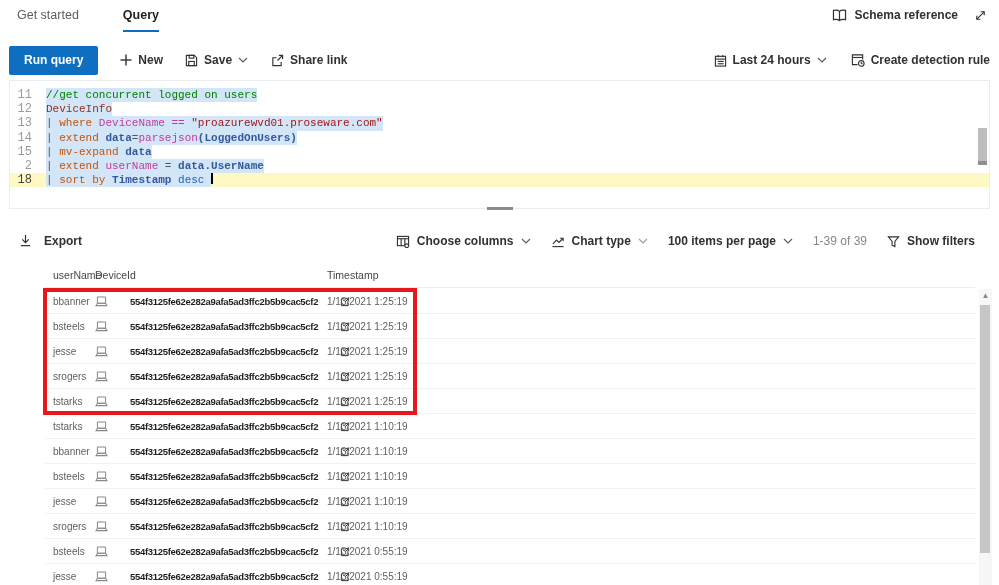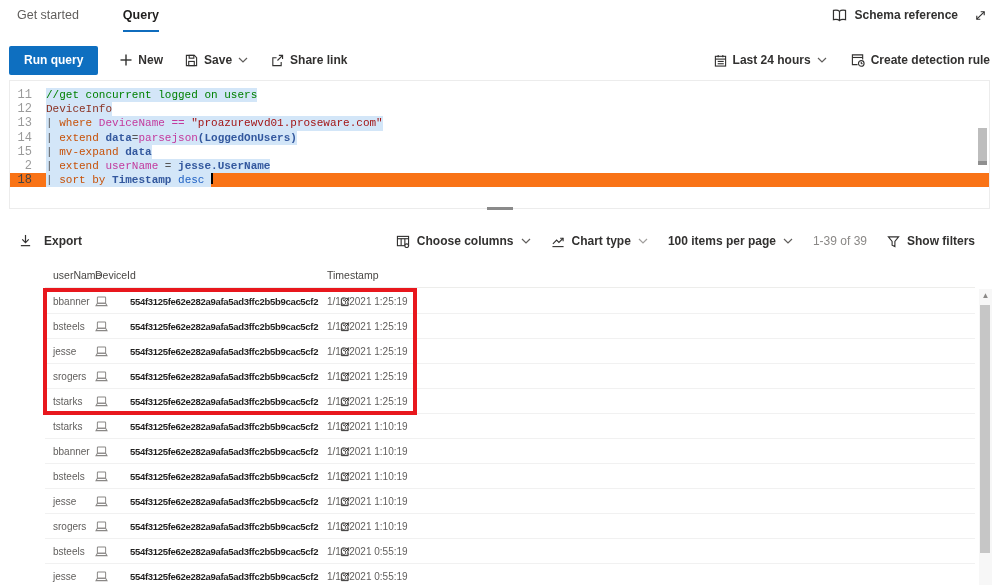--- a/index.html
+++ b/index.html
@@ -24,21 +24,21 @@
     color:#323130; margin-left:22px; cursor:pointer; }
   .cmd .chev { color:#605e5c; }
   #cmd-right { margin-left:auto; display:flex; align-items:center; gap:24px; }
   #cmd-right .cmd { margin-left:0; }
 
   
   #editor { left:9px; top:80px; width:981px; height:129px; border:1px solid #ececec;
     background:#fff; font-family:"Liberation Mono","DejaVu Sans Mono",monospace;
     font-size:11px; padding-top:7px; cursor:text; }
   .eline { display:flex; height:14.2px; line-height:14.2px; white-space:pre; }
-  .eline.current { background:#f97316; }
+  .eline.current { background:#fef9c3; }
   .gut { width:36px; text-align:right; padding-right:14px; color:#9a9a9a; font-size:12px; }
   .eline.current .gut { color:#444; }
   .sel { background:#d3e6f8; }
   .tok-comment { color:#008000; }
   .tok-table { color:#8b3122; }
   .tok-kw { color:#c75209; }
   .tok-col { color:#33589e;font-weight:bold; }
   .tok-func { color:#c33a9d; }
   .tok-str { color:#a31515; }
   .tok-desc { color:#2162c4; }
@@ -181,21 +181,21 @@
       </span>
     </span>
   </div>
 
   <div id="editor" class="abs">
       <div class="eline"><span class="gut">11</span><span class="sel"><span class="tok-comment">//get concurrent logged on users</span></span></div>
       <div class="eline"><span class="gut">12</span><span class="sel"><span class="tok-table">DeviceInfo</span></span></div>
       <div class="eline"><span class="gut">13</span><span class="sel"><span class="tok-plain">| </span><span class="tok-kw">where</span><span class="tok-plain"> </span><span class="tok-func">DeviceName</span><span class="tok-plain"> </span><span class="tok-func">==</span><span class="tok-plain"> </span><span class="tok-str">"proazurewvd01.proseware.com"</span></span></div>
       <div class="eline"><span class="gut">14</span><span class="sel"><span class="tok-plain">| </span><span class="tok-kw">extend</span><span class="tok-plain"> </span><span class="tok-col">data</span><span class="tok-plain">=</span><span class="tok-func">parsejson</span><span class="tok-col">(LoggedOnUsers)</span></span></div>
       <div class="eline"><span class="gut">15</span><span class="sel"><span class="tok-plain">| </span><span class="tok-kw">mv-expand</span><span class="tok-plain"> </span><span class="tok-col">data</span></span></div>
-      <div class="eline"><span class="gut">2</span><span class="sel"><span class="tok-plain">| </span><span class="tok-kw">extend</span><span class="tok-plain"> </span><span class="tok-func">userName</span><span class="tok-plain"> = </span><span class="tok-col">jesse.UserName</span></span></div>
+      <div class="eline"><span class="gut">2</span><span class="sel"><span class="tok-plain">| </span><span class="tok-kw">extend</span><span class="tok-plain"> </span><span class="tok-func">userName</span><span class="tok-plain"> = </span><span class="tok-col">data.UserName</span></span></div>
       <div class="eline current"><span class="gut">18</span><span class="sel"><span class="tok-plain">| </span><span class="tok-kw">sort</span><span class="tok-plain"> </span><span class="tok-kw">by</span><span class="tok-plain"> </span><span class="tok-col">Timestamp</span><span class="tok-plain"> </span><span class="tok-desc">desc</span><span class="tok-plain"> </span></span><span class="caret"></span></div>
     </div>
   <div id="ed-scroll" class="abs"></div>
   <div id="resize-handle" class="abs"></div>
 
   <div id="results-bar" class="abs">
     <span id="export">
       <span class="icon">
         <svg width="13" height="14" viewBox="0 0 14 15" fill="none" stroke="#323130" stroke-width="1.3">
           <line x1="7" y1="1" x2="7" y2="9"></line>

